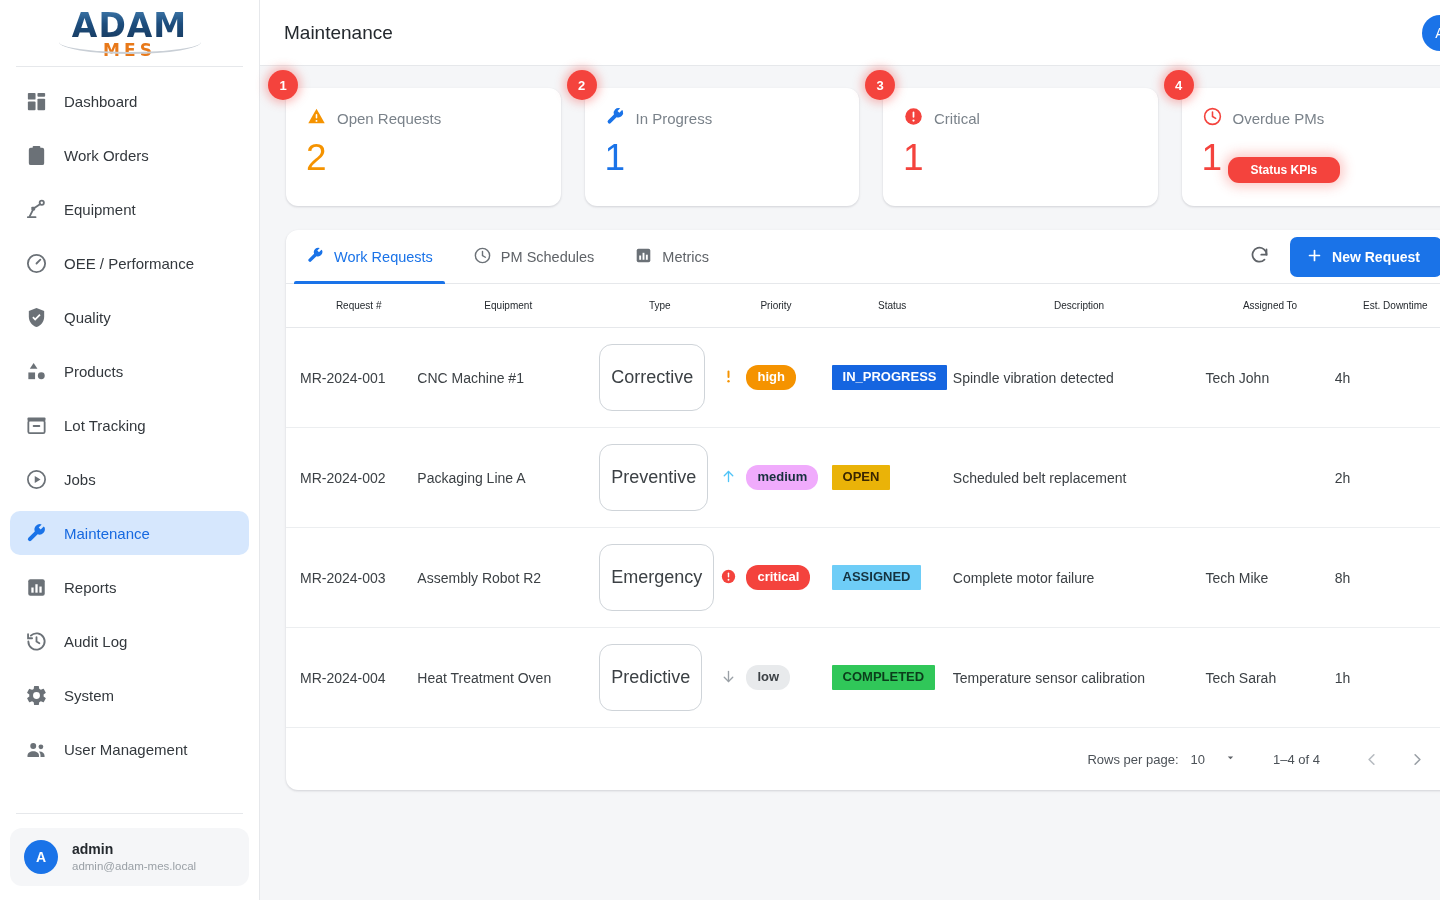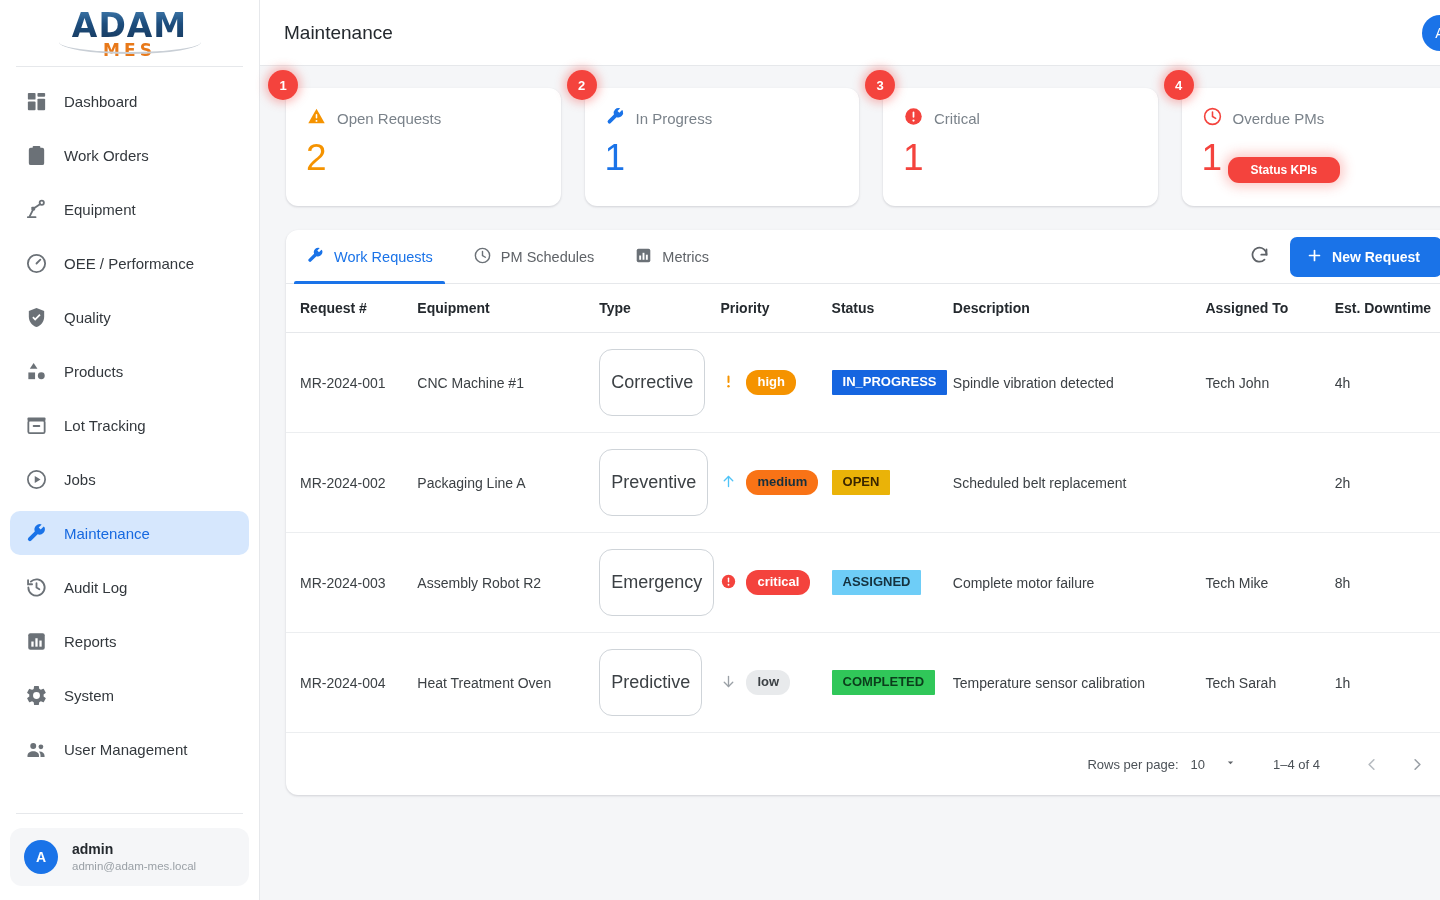--- a/index.html
+++ b/index.html
@@ -138,21 +138,21 @@
     background: #1a73e8; color: #fff; border: none; border-radius: 7px;
     height: 40px; padding: 0 22px 0 16px; font-size: 14px; font-weight: 600;
     display: flex; align-items: center; gap: 9px; cursor: pointer;
     font-family: "Liberation Sans", sans-serif;
   }
 
   
   .table-scroll { overflow: hidden; }
   table { width: 1170px; border-collapse: collapse; table-layout: fixed; }
   thead th {
-    text-align: left; font-size: 14px; font-weight: 700; color: #24292e;
+    text-align: center; font-size: 10px; font-weight: 400; color: #24292e;
     padding: 16px 0 16px 0; border-bottom: 1px solid #e6e8eb;
     white-space: nowrap;
   }
   tbody td {
     font-size: 14px; color: #3c4145; padding: 16px 0;
     border-bottom: 1px solid #eceef0; vertical-align: middle;
     white-space: nowrap;
   }
   .c1 { width: 130px; padding-left: 14px !important; }
   .c2 { width: 180px; }
@@ -278,38 +278,38 @@
         <div class="nav-item active">
           <span class="ico">
             <svg width="23" height="23" viewBox="0 0 24 24" fill="#1a73e8">
               <path d="M20.4 5.6a5.6 5.6 0 0 1-7.2 7.2L6.6 19.4a2.1 2.1 0 0 1-3-3l6.6-6.6a5.6 5.6 0 0 1 7.2-7.2l-3.1 3.1 2.1 2.1 3.1-3.1a5.6 5.6 0 0 1 .9.9z"></path>
             </svg>
           </span>
           <span>Maintenance</span>
         </div>
         <div class="nav-item">
           <span class="ico">
+            <svg width="23" height="23" viewBox="0 0 24 24" fill="#6b7177">
+              <rect x="3.4" y="3.4" width="17.2" height="17.2" rx="2.2"></rect>
+              <rect x="6.6" y="12" width="2.4" height="5.4" fill="#fff"></rect>
+              <rect x="10.8" y="8.6" width="2.4" height="8.8" fill="#fff"></rect>
+              <rect x="15" y="11" width="2.4" height="6.4" fill="#fff"></rect>
+            </svg>
+          </span>
+          <span>Reports</span>
+        </div>
+        <div class="nav-item">
+          <span class="ico">
             <svg width="23" height="23" viewBox="0 0 24 24" fill="none" stroke="#6b7177" stroke-width="1.9" stroke-linecap="round">
               <path d="M3.5 12a8.5 8.5 0 1 0 2.6-6.1"></path>
               <path d="M3.2 4.4v4.2h4.2"></path>
               <path d="M12 7.6V12l3 1.8"></path>
             </svg>
           </span>
           <span>Audit Log</span>
-        </div>
-        <div class="nav-item">
-          <span class="ico">
-            <svg width="23" height="23" viewBox="0 0 24 24" fill="#6b7177">
-              <rect x="3.4" y="3.4" width="17.2" height="17.2" rx="2.2"></rect>
-              <rect x="6.6" y="12" width="2.4" height="5.4" fill="#fff"></rect>
-              <rect x="10.8" y="8.6" width="2.4" height="8.8" fill="#fff"></rect>
-              <rect x="15" y="11" width="2.4" height="6.4" fill="#fff"></rect>
-            </svg>
-          </span>
-          <span>Reports</span>
         </div>
         <div class="nav-item">
           <span class="ico">
             <svg width="23" height="23" viewBox="0 0 24 24" fill="#6b7177">
               <path d="M19.4 13c.04-.33.06-.66.06-1s-.02-.67-.06-1l2.1-1.6a.5.5 0 0 0 .12-.64l-2-3.46a.5.5 0 0 0-.6-.22l-2.5 1a7.3 7.3 0 0 0-1.7-1l-.38-2.65a.5.5 0 0 0-.5-.43h-4a.5.5 0 0 0-.5.43L9.06 5.1c-.6.25-1.17.58-1.7 1l-2.5-1a.5.5 0 0 0-.6.22l-2 3.46a.5.5 0 0 0 .12.64L4.5 11c-.04.33-.06.66-.06 1s.02.67.06 1l-2.1 1.6a.5.5 0 0 0-.12.64l2 3.46c.12.22.39.3.6.22l2.5-1c.53.42 1.1.75 1.7 1l.38 2.65c.04.25.25.43.5.43h4c.25 0 .46-.18.5-.43l.38-2.65c.6-.25 1.17-.58 1.7-1l2.5 1c.22.08.48 0 .6-.22l2-3.46a.5.5 0 0 0-.12-.64L19.4 13zM12 15.6A3.6 3.6 0 1 1 15.6 12 3.6 3.6 0 0 1 12 15.6z"></path>
             </svg>
           </span>
           <span>System</span>
         </div>
         <div class="nav-item">
@@ -476,21 +476,21 @@
                 <tr>
                   <td class="c1">MR-2024-002</td>
                   <td class="c2">Packaging Line A</td>
                   <td class="c3"><span class="chip-outline">Preventive</span></td>
                   <td class="c4">
                     <span class="prio">
                       <span><svg width="17" height="17" viewBox="0 0 24 24" fill="none" stroke="#4fc3f7" stroke-width="1.9" stroke-linecap="round" stroke-linejoin="round">
                           <path d="M12 19V5"></path>
                           <path d="M6 11l6-6 6 6"></path>
                         </svg></span>
-                      <span class="badge" style="background:#f97316;color:#17303d">medium</span>
+                      <span class="badge" style="background:#f0abfc;color:#17303d">medium</span>
                     </span>
                   </td>
                   <td class="c5"><span class="badge badge-sq" style="background:#eab308;color:#3a2600">OPEN</span></td>
                   <td class="c6">Scheduled belt replacement</td>
                   <td class="c7"></td>
                   <td class="c8">2h</td>
                 </tr>
                 <tr>
                   <td class="c1">MR-2024-003</td>
                   <td class="c2">Assembly Robot R2</td>

